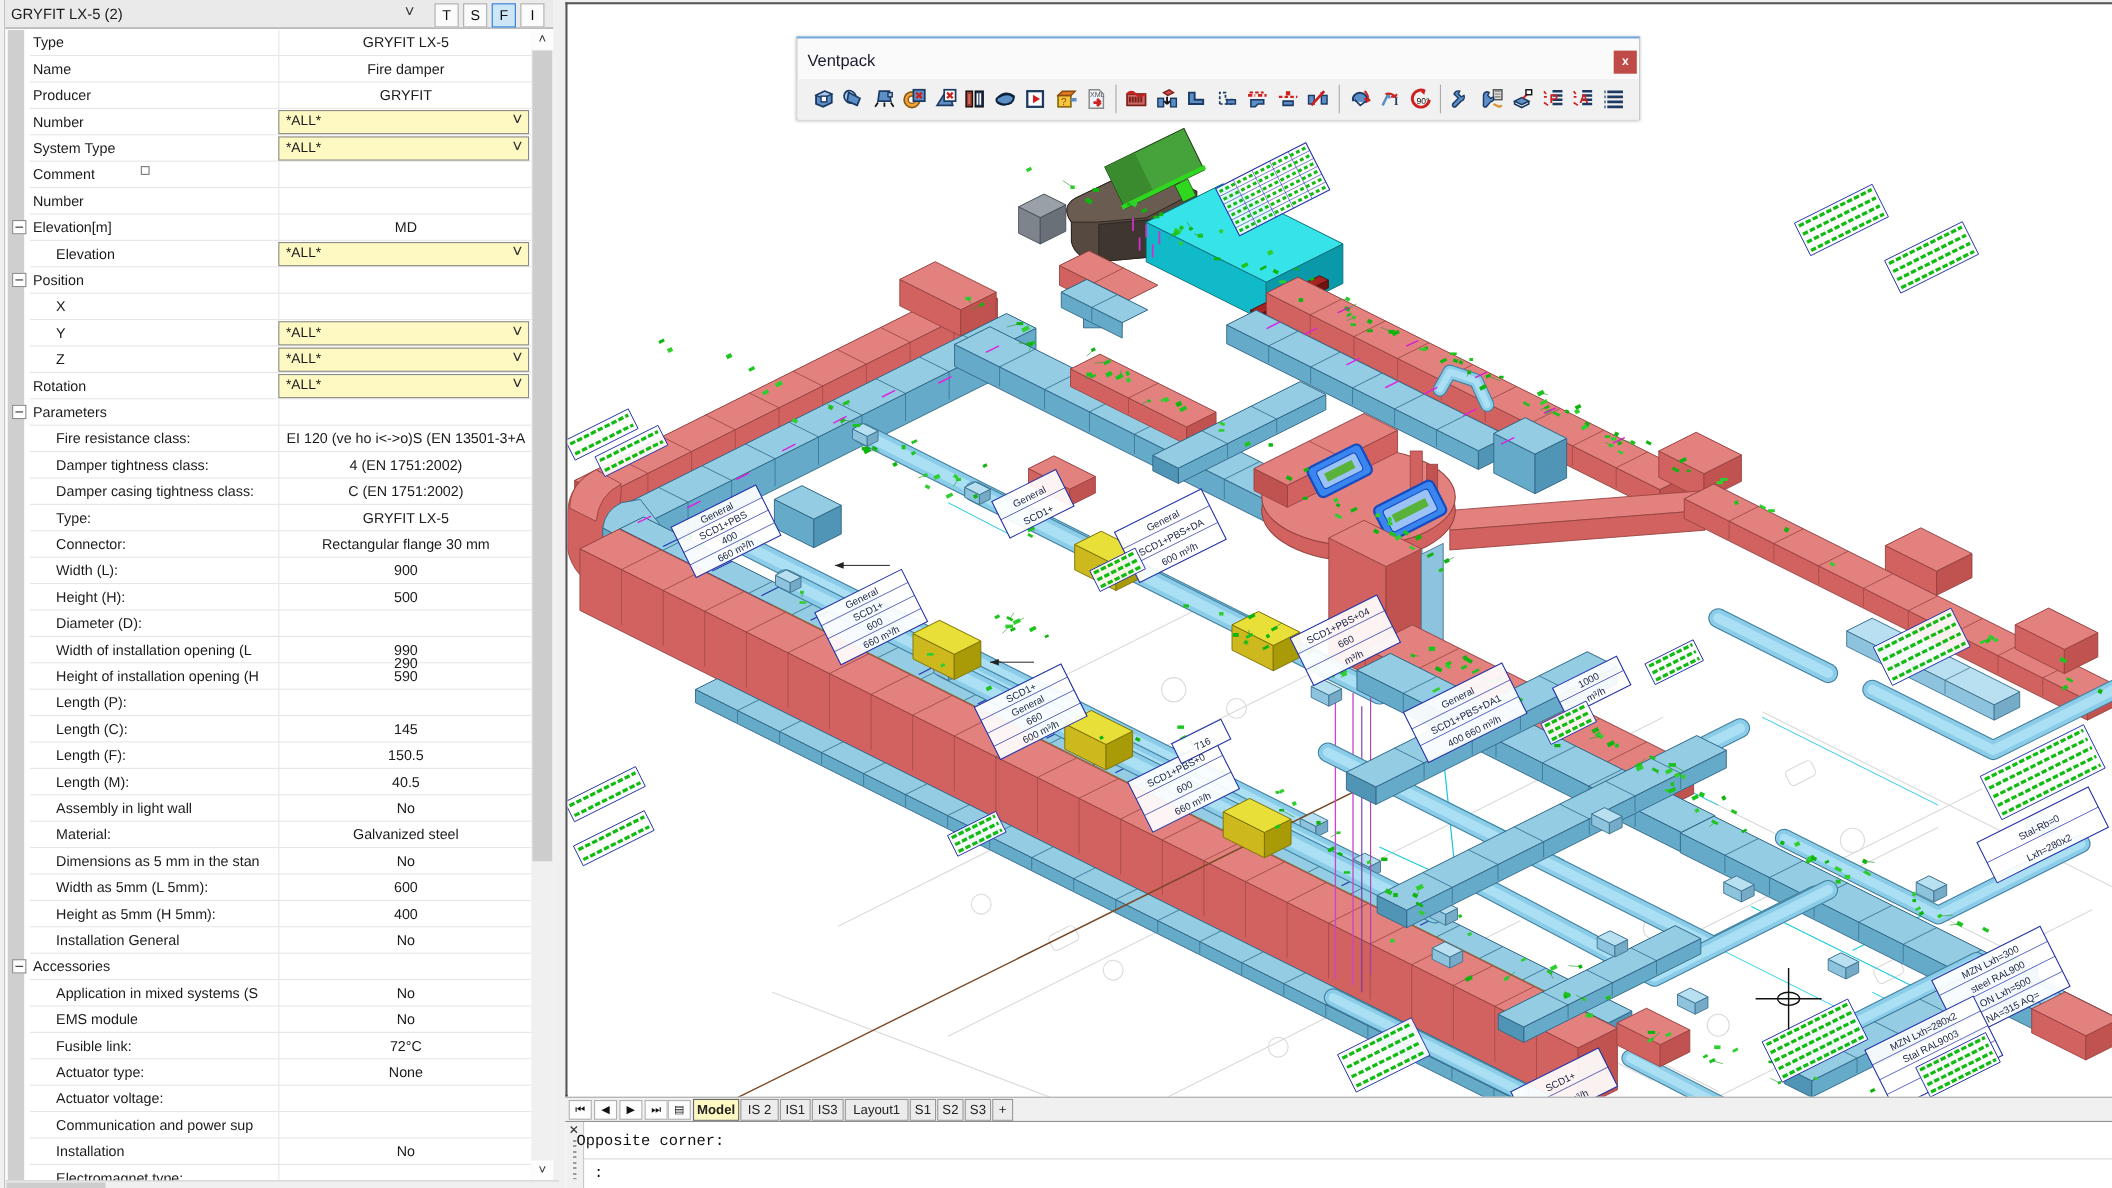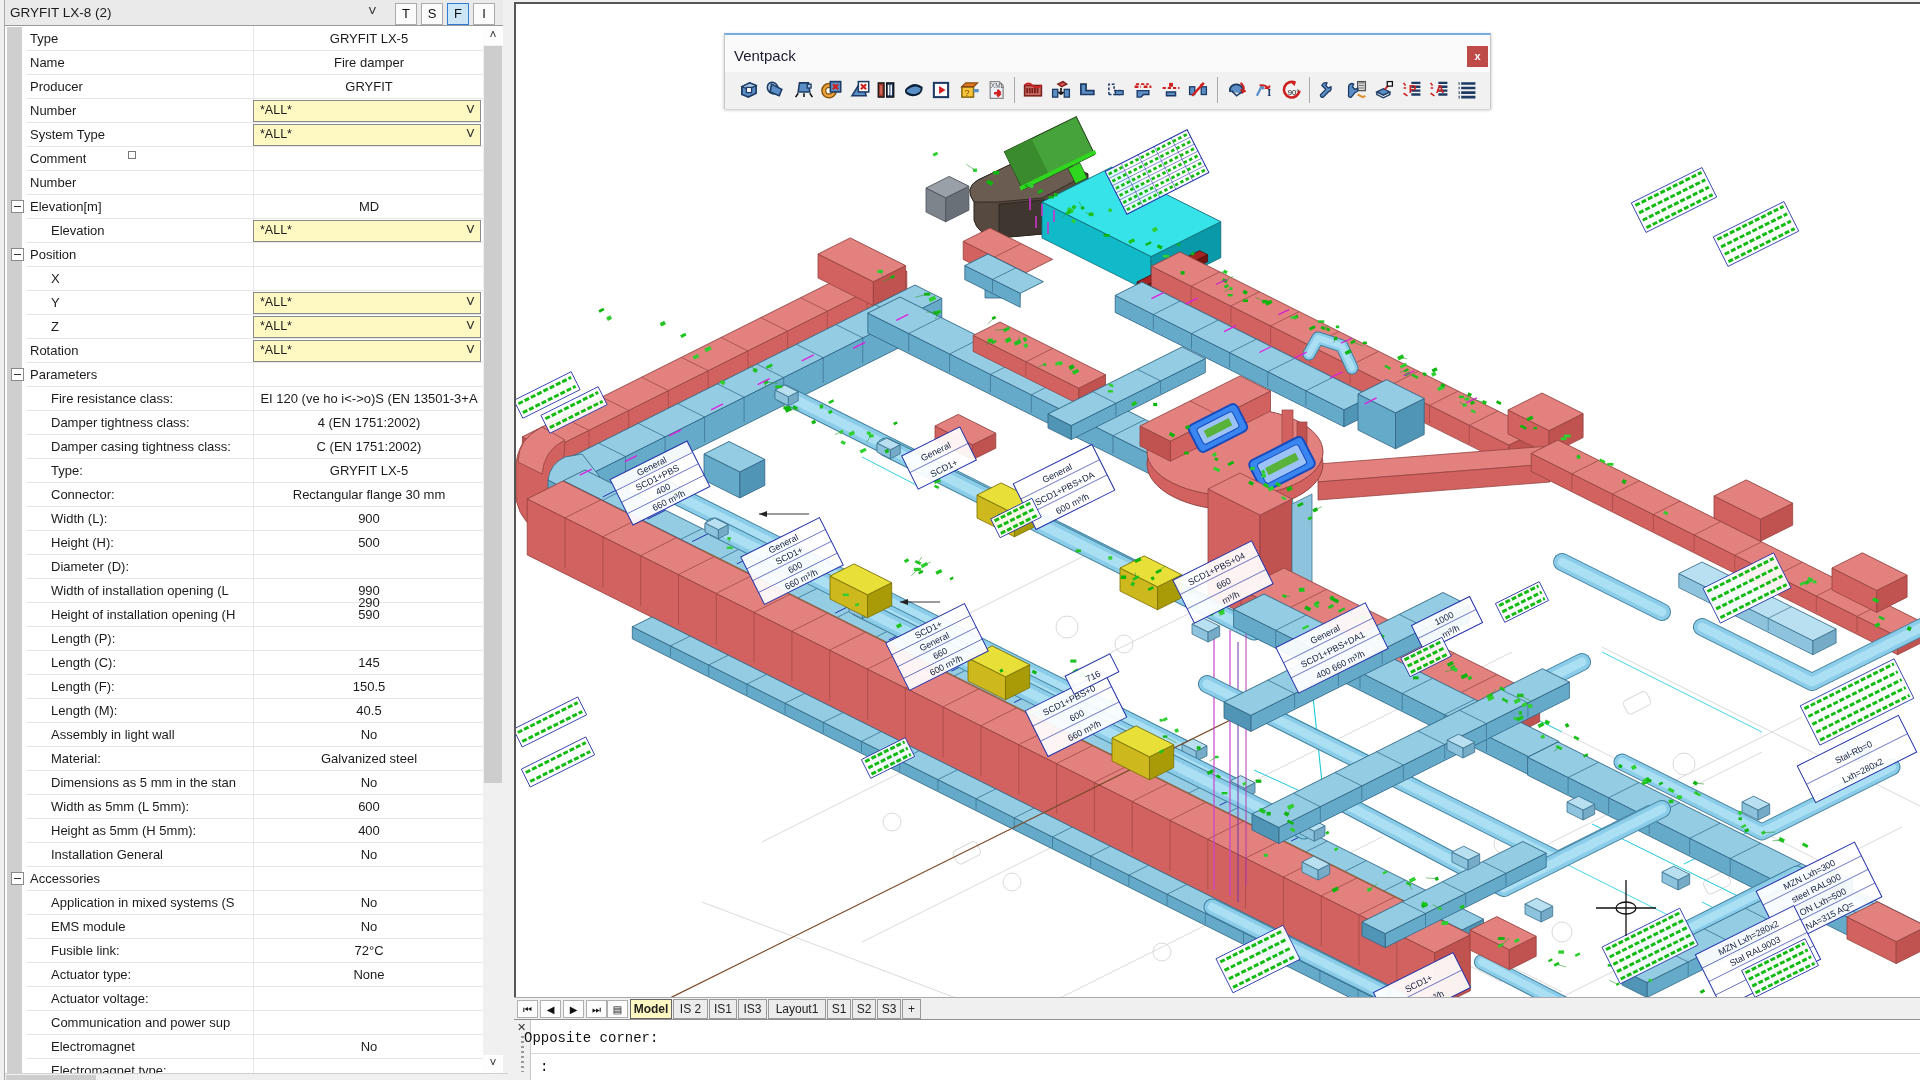--- a/index.html
+++ b/index.html
@@ -57,21 +57,21 @@
 #tbclose { position:absolute; left:742px; top:11px; width:21px; height:21px; background:#bf4b48;
   color:#fff; font-size:11px; text-align:center; line-height:20px; font-weight:bold; }
 .tbic { position:absolute; top:44px; width:22px; height:22px; }
 .tbic svg { width:22px; height:22px; }
 .tbsep { position:absolute; top:42px; width:1px; height:26px; background:#aaa; }
 </style></head>
 <body>
 <div id="leftedge"></div>
 <div id="panel">
   <div id="ptitle">
-    <div class="t">GRYFIT LX-8 (2)</div>
+    <div class="t">GRYFIT LX-5 (2)</div>
     <div class="chev">˅</div>
     <div class="pbtn" style="left:390px">T</div>
     <div class="pbtn" style="left:416px">S</div>
     <div class="pbtn active" style="left:442px">F</div>
     <div class="pbtn" style="left:468px">I</div>
   </div>
   <div id="pgrid">
     <div id="gutter"></div>
     <div style="position:absolute;left:0;top:0;width:483px;height:990px">
 <div class="row" style="top:0px"></div>
@@ -216,21 +216,21 @@
         <div class="lab" style="left:46px;top:912px">Fusible link:</div>
         <div class="val" style="top:912px">72°C</div>
 <div class="row" style="top:936px"></div>
         <div class="lab" style="left:46px;top:936px">Actuator type:</div>
         <div class="val" style="top:936px">None</div>
 <div class="row" style="top:960px"></div>
         <div class="lab" style="left:46px;top:960px">Actuator voltage:</div>
 <div class="row" style="top:984px"></div>
         <div class="lab" style="left:46px;top:984px">Communication and power sup</div>
 <div class="row" style="top:1008px"></div>
-        <div class="lab" style="left:46px;top:1008px">Electromagnet</div>
+        <div class="lab" style="left:46px;top:1008px">Installation</div>
         <div class="val" style="top:1008px">No</div>
 <div class="row" style="top:1032px"></div>
         <div class="lab" style="left:46px;top:1032px">Electromagnet type:</div>
     </div>
   </div>
   <div id="vsb">
     <div class="ar" style="top:0">˄</div>
     <div class="thumb"></div>
     <div class="ar" style="top:1028px">˅</div>
   </div>

